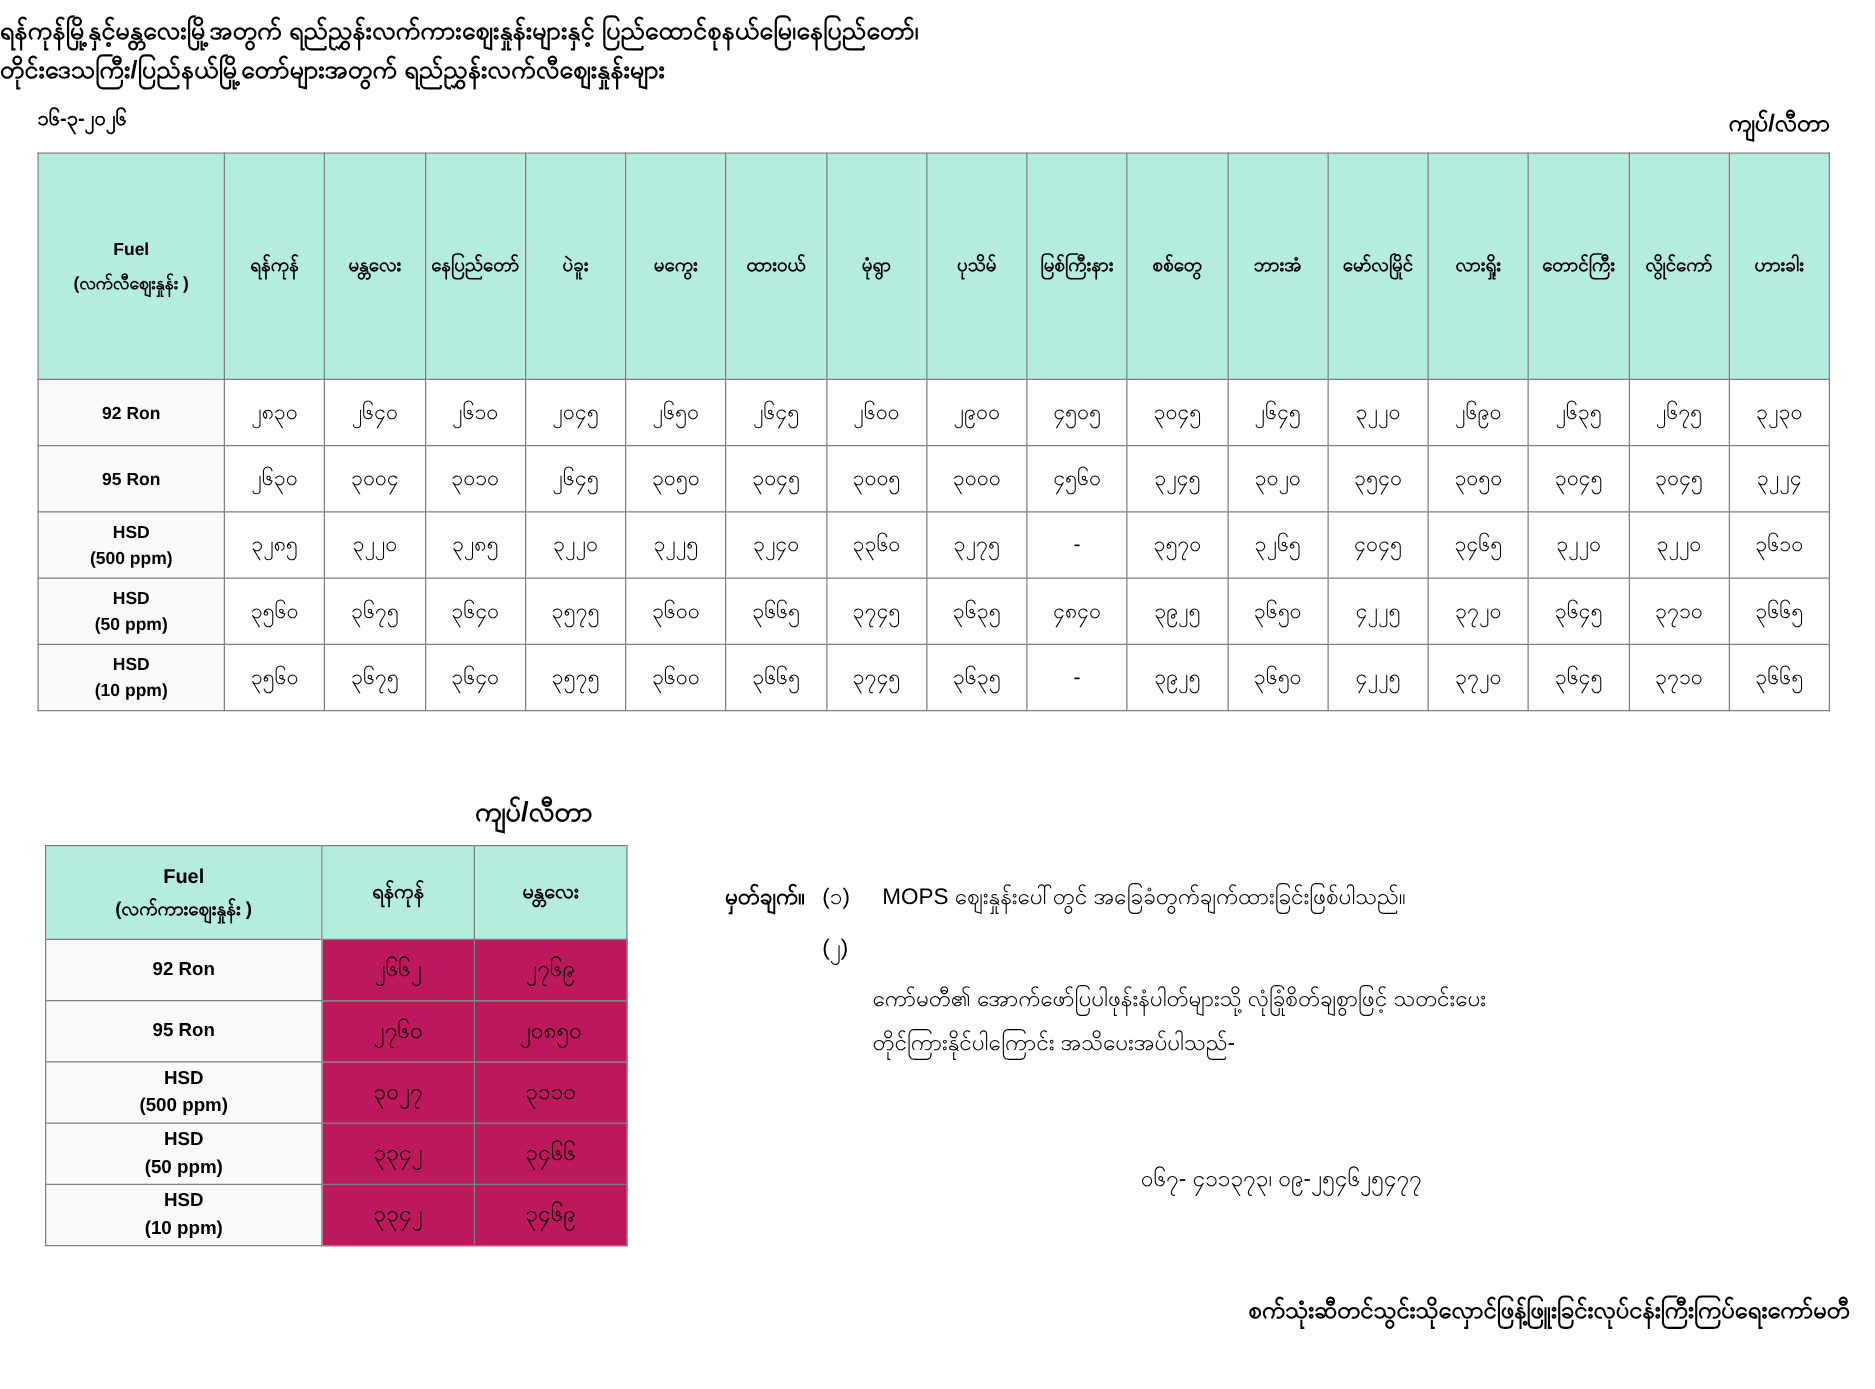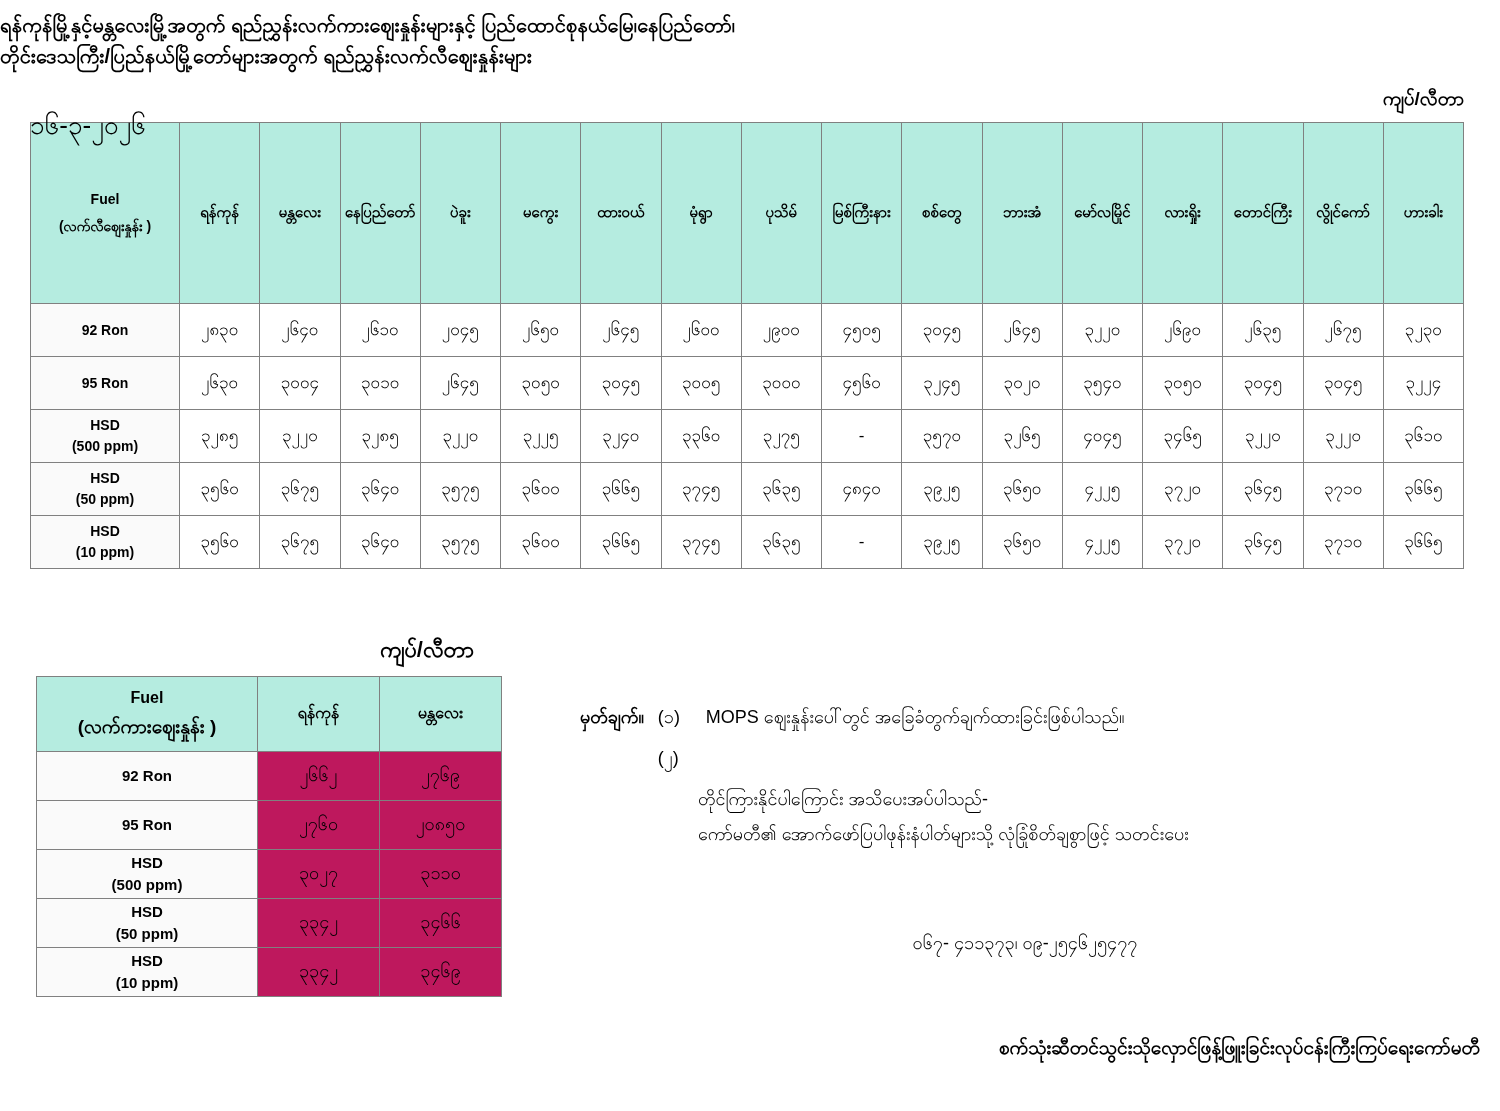--- a/index.html
+++ b/index.html
@@ -33,23 +33,22 @@
   }
   .meta-row {
     position: relative;
     height: 34px;
     margin-top: 12px;
   }
   .date-label {
     position: absolute;
     left: 30px;
     top: 0;
-    font-size: 26px;
-    font-weight: normal;
-    margin-top: 24px;
+    font-size: 16px;
+    font-weight: bold;
   }
   .unit-label-right {
     position: absolute;
     right: 36px;
     top: 2px;
     font-size: 19px;
     font-weight: bold;
   }
   table.grid {
     border-collapse: collapse;
@@ -111,21 +110,21 @@
   #small-table thead th {
     background: #b5ece0;
     height: 72px;
     font-size: 16px;
     font-weight: bold;
   }
   #small-table thead th.fuel-head {
     width: 218px;
     line-height: 1.7;
   }
-  #small-table thead th.fuel-head .l2 { font-size: 19px; }
+  #small-table thead th.fuel-head .l2 { font-size: 15px; }
   #small-table tbody td {
     height: 46px;
     font-size: 17px;
     background: #fafafa;
   }
   #small-table tbody td.rowlabel {
     font-size: 15px;
     font-weight: bold;
     line-height: 1.5;
   }
@@ -395,22 +394,22 @@
   <div class="notes">
     <div class="note-row">
       <div class="note-head">မှတ်ချက်။</div>
       <div class="note-num">(၁)</div>
       <div class="note-body">MOPS ဈေးနှုန်းပေါ်တွင် အခြေခံတွက်ချက်ထားခြင်းဖြစ်ပါသည်။</div>
     </div>
     <div class="note-row">
       <div class="note-head" style="visibility:hidden">မှတ်ချက်။</div>
       <div class="note-num">(၂)</div>
     </div>
+    <div class="note-indent">ကော်မတီ၏ အောက်ဖော်ပြပါဖုန်းနံပါတ်များသို့ လုံခြုံစိတ်ချစွာဖြင့် သတင်းပေး</div>
     <div class="note-indent">တိုင်ကြားနိုင်ပါကြောင်း အသိပေးအပ်ပါသည်-</div>
-    <div class="note-indent">ကော်မတီ၏ အောက်ဖော်ပြပါဖုန်းနံပါတ်များသို့ လုံခြုံစိတ်ချစွာဖြင့် သတင်းပေး</div>
   </div>
 
   <div class="phones">
     <div>၀၆၇- ၄၁၁၃၇၃၊ ၀၉-၂၅၄၆၂၅၄၇၇</div>
   </div>
 
   <div class="signature">စက်သုံးဆီတင်သွင်းသိုလှောင်ဖြန့်ဖြူးခြင်းလုပ်ငန်းကြီးကြပ်ရေးကော်မတီ</div>
 
 </div>
 

